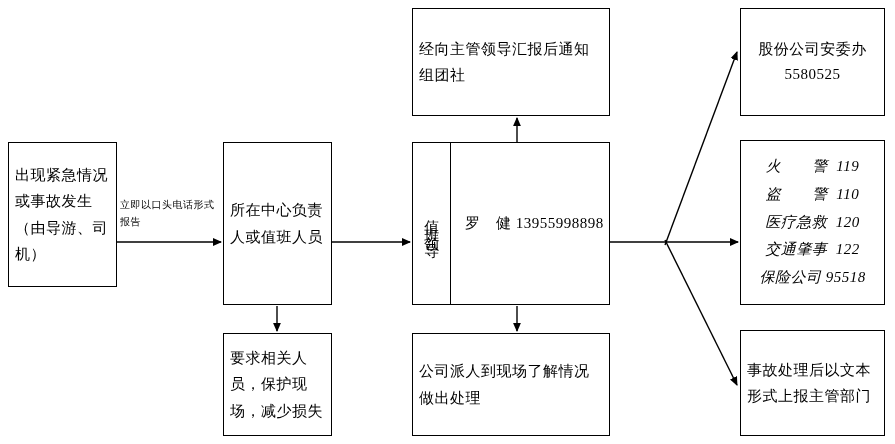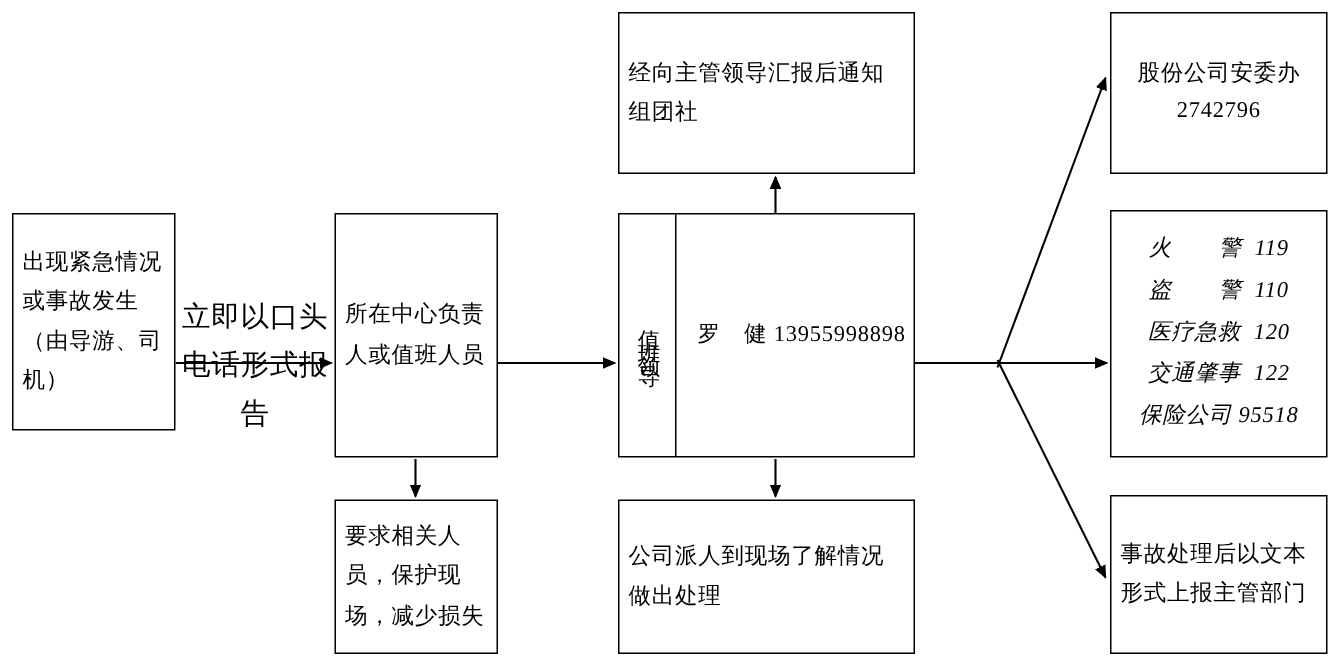--- a/index.html
+++ b/index.html
@@ -21,24 +21,23 @@
     align-items:center;
     justify-content:flex-start;
     font-size:15px;
     line-height:1.75;
     letter-spacing:0.5px;
   }
   .box .inner{padding:0 6px;width:100%;}
   .center .inner{text-align:center;}
   .edge-label{
     position:absolute;
-    font-size:19px;
+    font-size:10px;
     line-height:1.7;
     letter-spacing:0.5px;
-    text-align:center;
     background:transparent;
   }
   svg.arrows{position:absolute;left:0;top:0;width:895px;height:444px;pointer-events:none;}
 
   
   #box-emergency{left:8px;  top:142px; width:109px; height:145px;}
   #box-center-staff{left:223px; top:142px; width:109px; height:163px;}
   #box-duty-leader{left:412px; top:142px; width:198px; height:163px;}
   #box-duty-leader .lbl{
     width:38px;flex:0 0 38px;border-right:1.5px solid #000;height:100%;
@@ -114,21 +113,21 @@
     <span class="inner">经向主管领导汇报后通知组团社</span>
   </div>
 
   <div class="box" id="box-company-dispatch">
     <span class="inner">公司派人到现场了解情况做出处理</span>
   </div>
 
   <div class="box center" id="box-safety-office">
     <div class="inner">
       <div>股份公司安委办</div>
-      <div>2742796</div>
+      <div>5580525</div>
     </div>
   </div>
 
   <div class="box" id="box-emergency-numbers">
     <div class="nums">
       <div class="row"><span>火　　警</span>  <span>119</span></div>
       <div class="row"><span>盗　　警</span>  <span>110</span></div>
       <div class="row"><span>医疗急救</span>  <span>120</span></div>
       <div class="row"><span>交通肇事</span>  <span>122</span></div>
       <div class="row"><span>保险公司</span> <span>95518</span></div>

